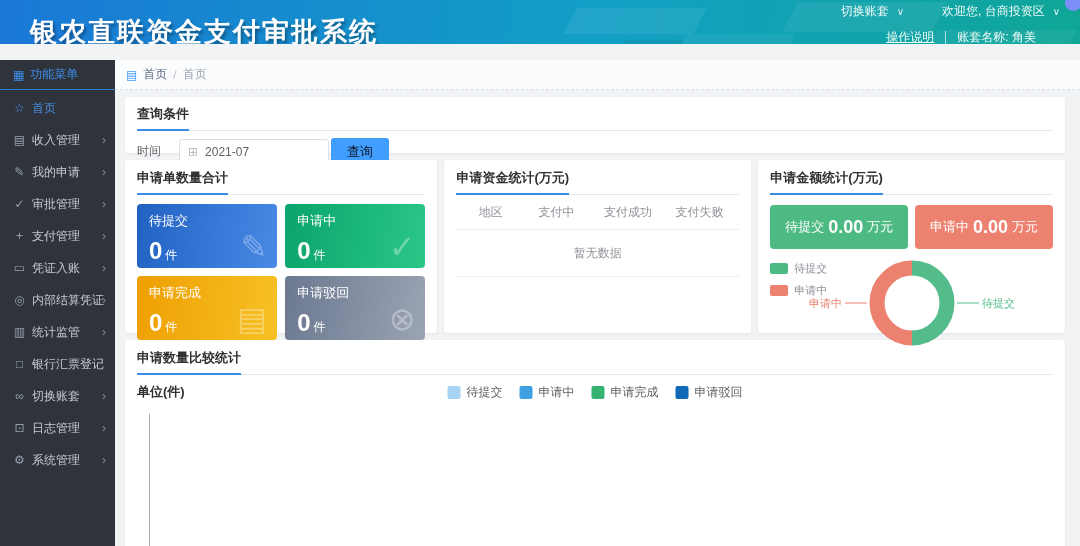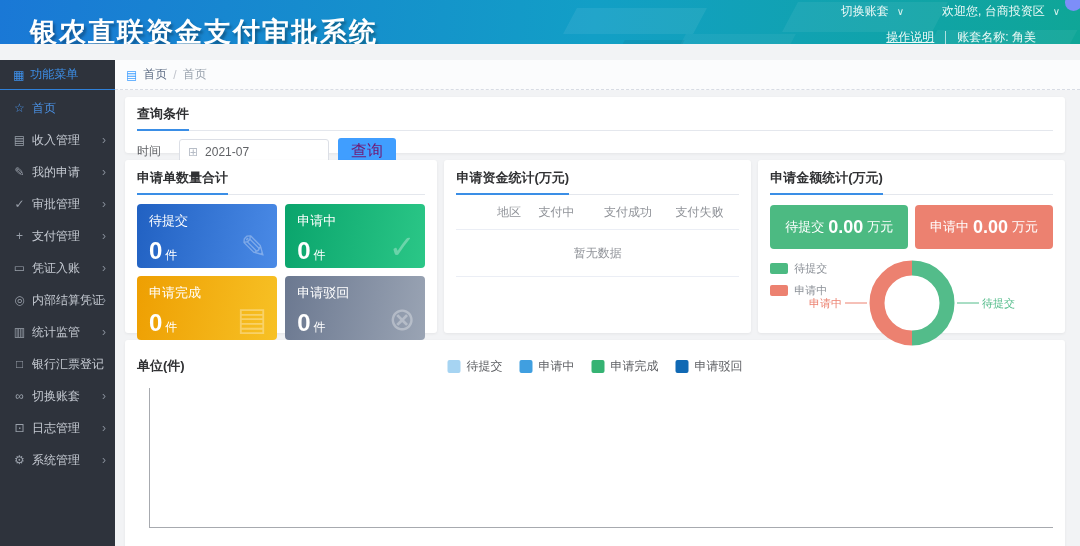--- a/index.html
+++ b/index.html
@@ -45,21 +45,21 @@
   .panel { background:#fff; border-radius:3px; box-shadow:0 1px 3px rgba(0,0,0,0.06); padding:9px 12px; }
   .panel-title { font-size:13px; font-weight:bold; color:#303133; border-bottom:1px solid #e4e7ed; }
   .panel-title span { display:inline-block; padding-bottom:6px; border-bottom:2px solid #3a8ee6; margin-bottom:-1px; }
 
   
   .query-panel { height:56px; padding-top:8px; }
   .form-row { display:flex; align-items:center; margin-top:7px; }
   .form-label { font-size:12px; color:#606266; margin-right:18px; }
   .date-input { width:150px; height:26px; border:1px solid #dcdfe6; border-radius:3px; display:flex; align-items:center; gap:7px; padding:0 8px; font-size:12px; color:#606266; background:#fff; }
   .cal-ico { color:#b6bcc6; font-size:12px; }
-  .search-btn { margin-left:9px; width:58px; height:27px; background:#409eff; color:#701a75; border:none; border-radius:3px; font-size:16px; cursor:pointer; }
+  .search-btn { margin-left:2px; width:58px; height:27px; background:#409eff; color:#0f172a; border:none; border-radius:3px; font-size:13px; cursor:pointer; }
 
   
   .row2 { display:flex; gap:7px; margin-top:7px; }
   .row2 .panel { height:173px; }
   .p-counts { flex:1.02; }
   .p-funds  { flex:1; }
   .p-amount { flex:1; }
 
   .cards-grid { display:grid; grid-template-columns:1fr 1fr; gap:8px; margin-top:9px; }
   .stat-card { position:relative; height:64px; border-radius:4px; padding:8px 12px; color:#fff; overflow:hidden; cursor:pointer; }
@@ -67,21 +67,21 @@
   .card-green { background:linear-gradient(100deg,#0aa46c,#2bc787); }
   .card-amber { background:linear-gradient(100deg,#ee9f02,#f7c125); }
   .card-gray  { background:linear-gradient(100deg,#6b7890,#9aa4b4); }
   .sc-label { font-size:13px; }
   .sc-value { position:absolute; left:12px; bottom:5px; font-size:24px; font-weight:bold; line-height:1; }
   .sc-unit  { font-size:12px; font-weight:normal; margin-left:3px; }
   .sc-icon  { position:absolute; right:10px; bottom:2px; font-size:32px; color:rgba(255,255,255,0.32); }
 
   
   .tbl-header { display:flex; font-size:12px; color:#909399; padding:9px 4px 8px; border-bottom:1px solid #ebeef5; }
-  .tbl-header .c0 { width:22%; text-align:right; }
+  .tbl-header .c0 { width:22%; text-align:center; }
   .tbl-header .c  { width:26%; text-align:center; }
   .tbl-empty { text-align:center; font-size:12px; color:#909399; padding:15px 0 14px; border-bottom:1px solid #ebeef5; }
 
   
   .amount-cards { display:flex; gap:7px; margin-top:10px; }
   .amount-card { flex:1; height:44px; border-radius:4px; display:flex; align-items:center; justify-content:center; color:#fff; font-size:13px; cursor:pointer; }
   .ac-green { background:#4cba82; }
   .ac-salmon{ background:#ec8170; }
   .ac-value { font-size:18px; font-weight:bold; margin:0 4px; }
   .donut-wrap { position:relative; margin-top:4px; height:100px; }
@@ -299,20 +299,23 @@
             <text x="210" y="54" font-size="11" fill="#53bc8a">待提交</text>
             <text x="70" y="54" font-size="11" fill="#ec8170" text-anchor="end">申请中</text>
           </svg>
         </div>
       </div>
 
     </div>
 
     <div class="row3">
       <div class="panel p-compare">
+        <div class="panel-title">
+          <span>申请数量比较统计</span>
+        </div>
         <div class="cmp-head">
           <span class="unit-label">单位(件)</span>
           <div class="cmp-legend">
             <div class="cl-item">
               <span class="cl-swatch cl1"></span>
               <span>待提交</span>
             </div>
             <div class="cl-item">
               <span class="cl-swatch cl2"></span>
               <span>申请中</span>

